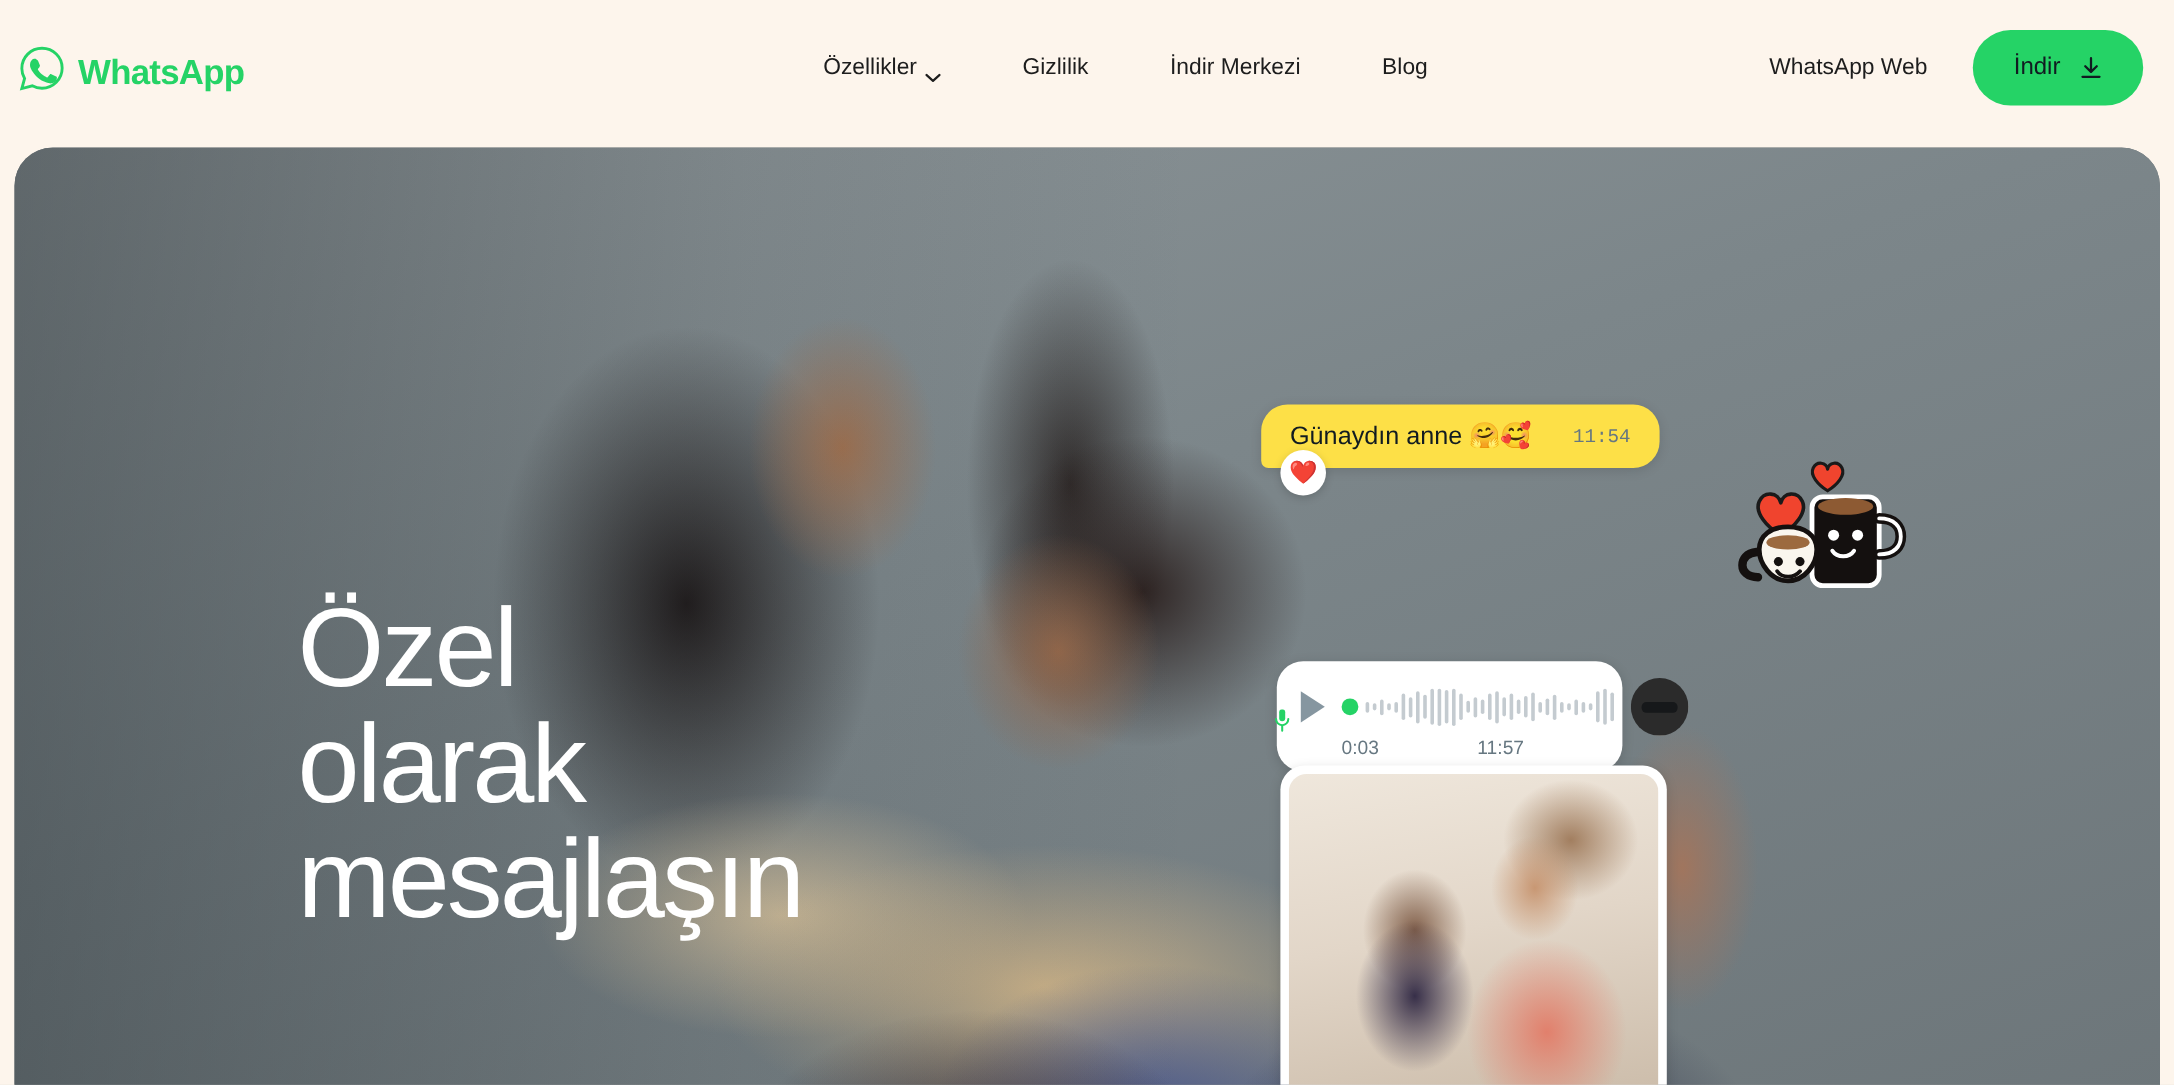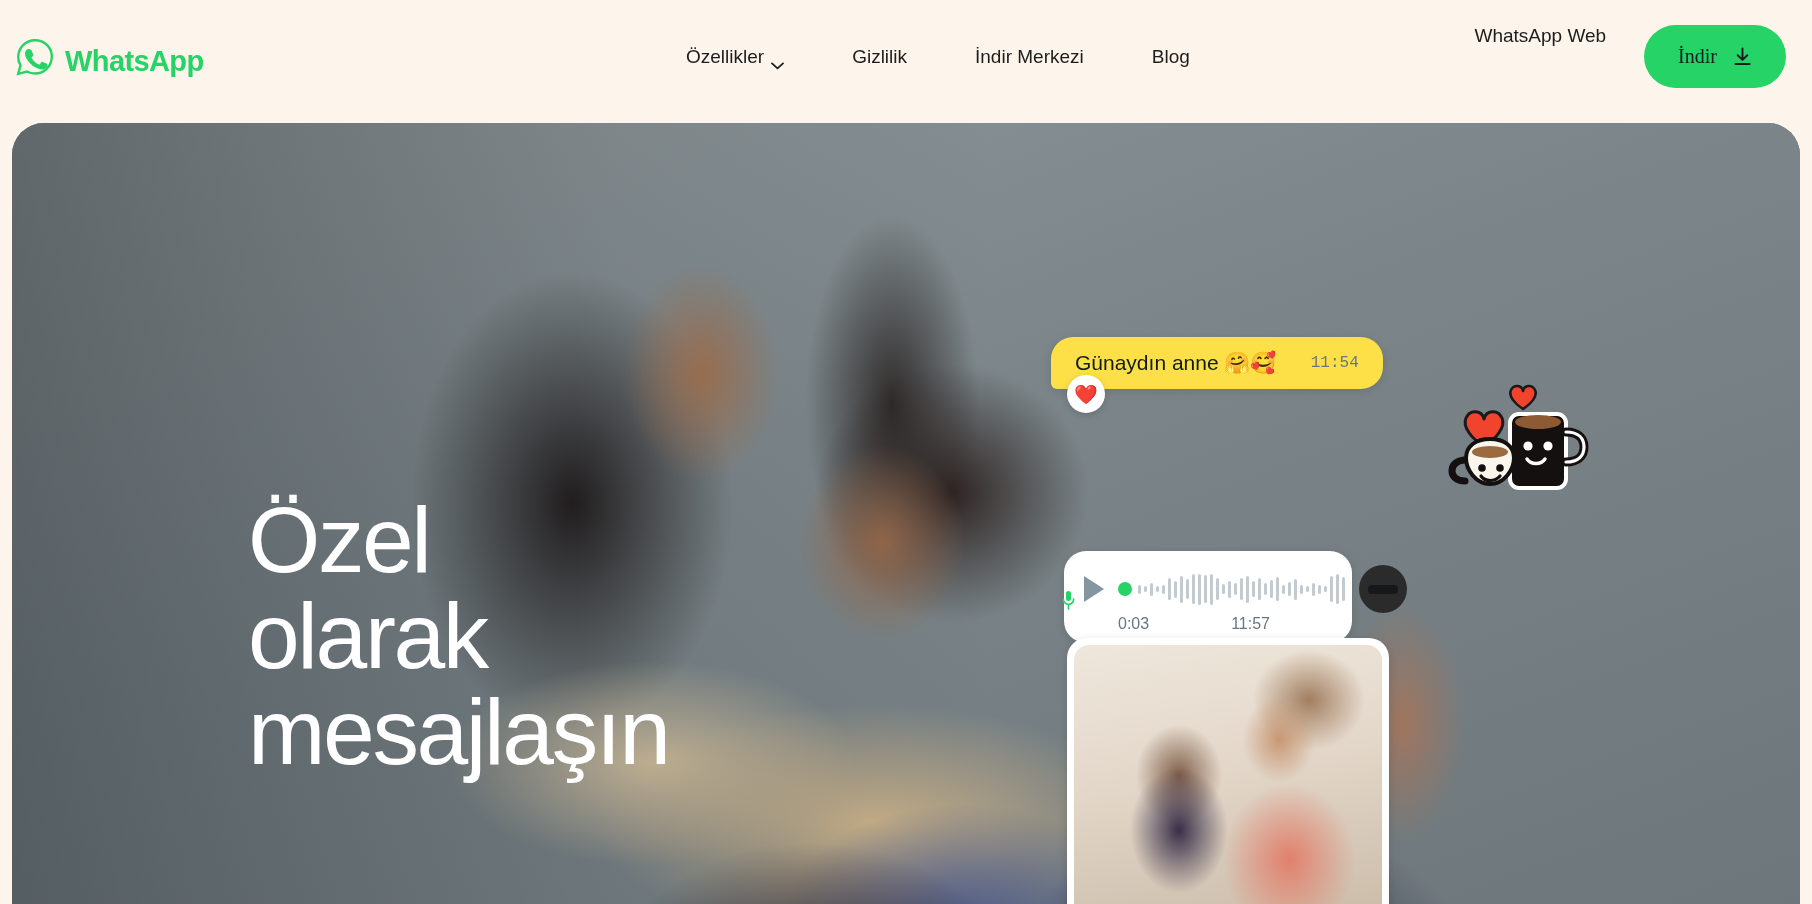--- a/index.html
+++ b/index.html
@@ -38,34 +38,34 @@
     color:#1D1D1D;
     padding:0 26px;
     cursor:pointer;
     white-space:nowrap;
     display:flex; align-items:center; gap:7px;
   }
   .chev { width:13px; height:8px; display:block; flex:0 0 13px; }
 
   .header-right {
     margin-left:auto;
-    display:flex; gap:38px;
+    display:flex; align-items:center; gap:38px;
   }
   .wa-web-link {
     font-size:19px; color:#1D1D1D; cursor:pointer; white-space:nowrap;
   }
   .download-btn {
     background:#25D366;
     color:#111B21;
     border:none;
     border-radius:100px;
     height:63px;
     padding:0 34px;
     font-size:20px;
-    font-family:Liberation Serif, serif;
+    font-family:Liberation Sans, sans-serif;
     display:flex; align-items:center; gap:16px;
     cursor:pointer;
   }
   .dl-icon { width:19px; height:19px; flex:0 0 19px; }
 
   
   .hero {
     position:relative;
     margin:10px 12px 0 12px;
     height:900px;

